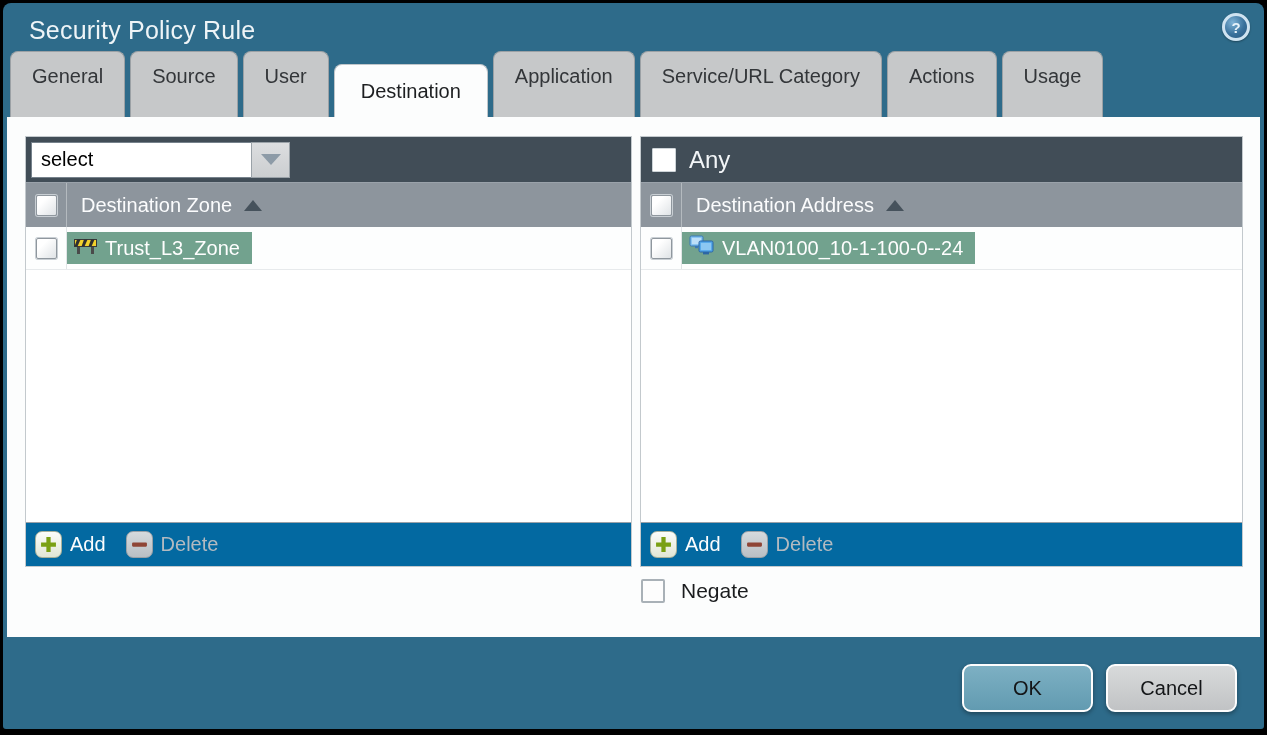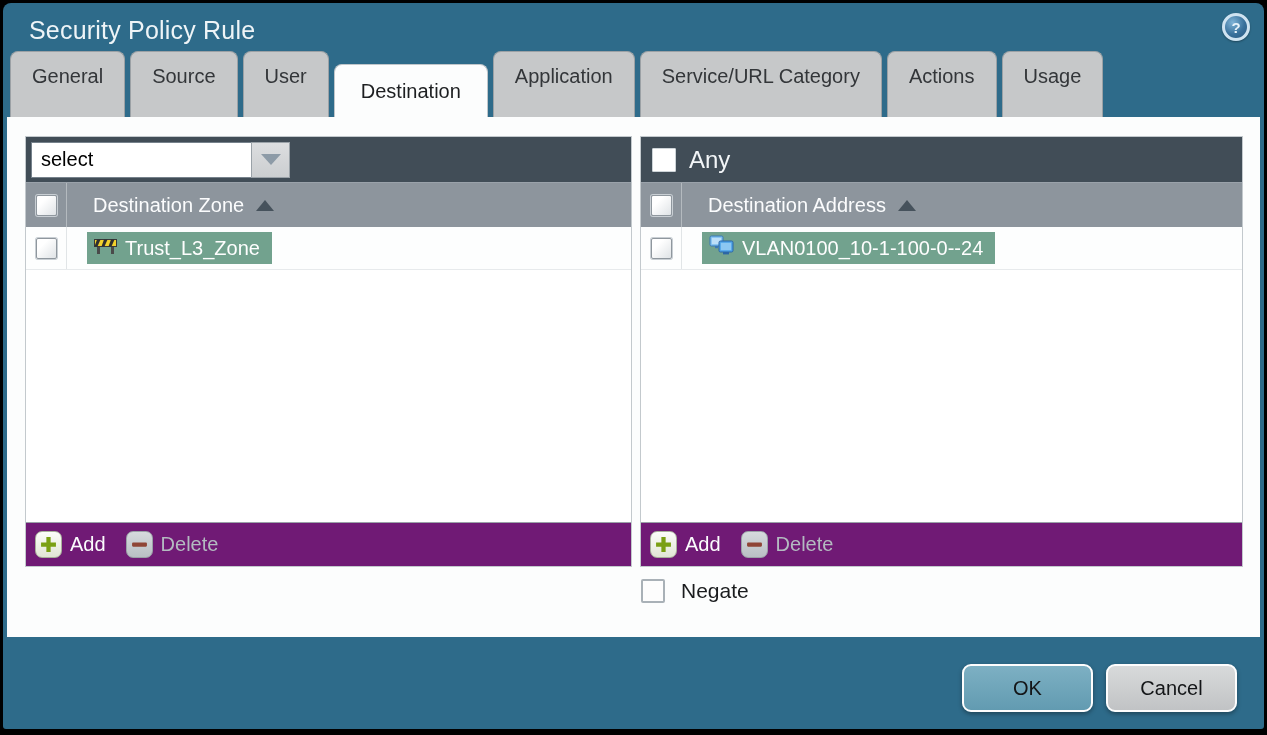--- a/index.html
+++ b/index.html
@@ -101,42 +101,42 @@
   }
   .cb {
     width:21px; height:21px; border-radius:2px;
     background:linear-gradient(135deg,#ffffff 30%,#dfe3e6);
     border:1px solid #8f979e;
     box-shadow:0 0 0 1px #c9cfd4;
     cursor:pointer;
   }
   .head-label {
     display:flex; align-items:center; gap:12px;
-    margin-left:26px; color:#fbfcfd; font-size:20px; cursor:pointer;
+    margin-left:14px; color:#fbfcfd; font-size:20px; cursor:pointer;
   }
   .sort-up {
     width:0; height:0;
     border-left:9px solid transparent; border-right:9px solid transparent;
     border-bottom:11px solid #46525c;
   }
   .table-body { height:295px; background:#fff; overflow:hidden; }
   .t-row {
     height:43px; display:flex; align-items:center;
     border-bottom:1px solid #e7eaec; background:#fdfefe;
   }
   .t-row .cb-col { border-right:1px solid #e1e5e7; }
   .chip {
-    margin-left:20px;
+    margin-left:0;
     display:inline-flex; align-items:center; gap:8px;
     height:32px; padding:0 12px 0 7px;
     background:#72a28e; color:#fefefe; font-size:20px;
     cursor:pointer; white-space:nowrap;
   }
   .panel-foot {
-    height:44px; background:#701a75;
+    height:44px; background:#0369a1;
     display:flex; align-items:center; gap:20px; padding-left:9px;
     border-top:1px solid #9aa1a8;
   }
   .foot-btn { display:flex; align-items:center; gap:8px; cursor:pointer; }
   .icon-sq {
     width:27px; height:27px; border-radius:7px;
     display:flex; align-items:center; justify-content:center;
   }
   .add-sq {
     background:linear-gradient(#fcfdfa,#e1e6d5);

